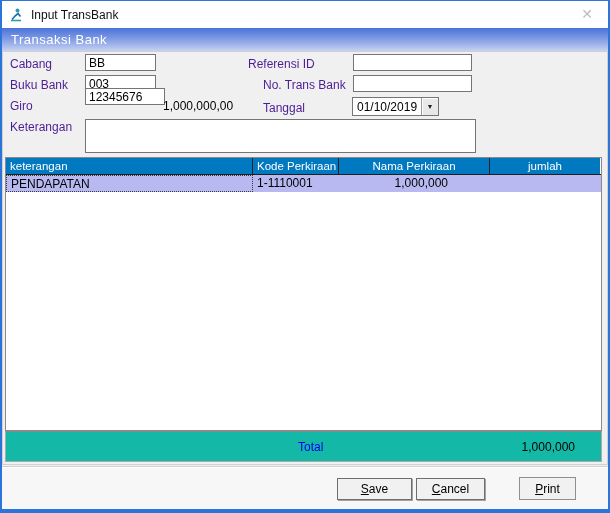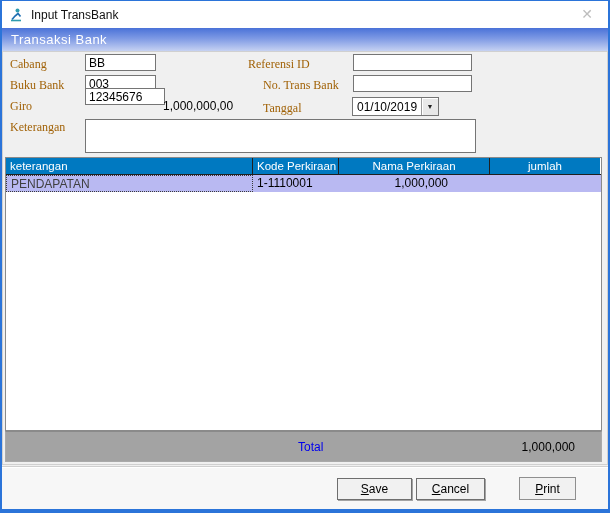--- a/index.html
+++ b/index.html
@@ -34,21 +34,21 @@
     background:linear-gradient(to bottom, #4a72d8 0%, #7d99e4 45%, #c6d2f2 100%);
     color:#fff; font-size:13px; line-height:23px; padding-left:9px;
     letter-spacing:0.5px;
   }
 
   .client-frame {
     position:absolute; left:2px; top:51px; width:606px; height:414px;
     border:1px solid #d0d0d0; pointer-events:none;
   }
 
-  .lbl { position:absolute; font-size:12px; color:#a16207; white-space:nowrap;font-family:Liberation Serif, serif; }
+  .lbl { position:absolute; font-size:12px; color:#4c1d95; white-space:nowrap; }
 
   .tb {
     position:absolute; border:1px solid #757575; background:#fff;
     font-family:"Liberation Sans", sans-serif; font-size:12px; padding:0 3px;
     height:17px; outline:none;
   }
   textarea.tb { resize:none; padding:1px 3px; }
 
   .static-val { position:absolute; font-size:12px; color:#000; }
 
@@ -77,29 +77,29 @@
   }
   .hcell.c0 { width:247px; text-align:left; }
   .hcell.c1 { width:86px;  text-align:left; }
   .hcell.c2 { width:151px; text-align:center; }
   .hcell.c3 { width:110px; text-align:center; border-right:none; }
   .grid-row { display:flex; height:17px; background:#b9b9f2; }
   .grid-row .cell {
     font-size:12px; line-height:16px; padding:0 4px;
     overflow:hidden; white-space:nowrap;
   }
-  .cell.c0 { width:247px; color:#404040; border:1px dotted #3a3a3a; }
+  .cell.c0 { width:247px; color:#000000; border:1px dotted #3a3a3a; }
   .cell.c1 { width:86px; }
   .cell.c2 { width:151px; }
   .cell.c3 { width:113px; text-align:right; }
 
   
   .total-bar {
     position:absolute; left:5px; top:431px; width:597px; height:31px;
-    background:#a3a3a3; border:1px solid #aaa; border-top-color:#8a8a8a;
+    background:#14b8a6; border:1px solid #aaa; border-top-color:#8a8a8a;
   }
   .total-label {
     position:absolute; left:292px; top:8px; color:#0000ee; font-size:12px;
   }
   .total-value {
     position:absolute; right:26px; top:8px; color:#000; font-size:12px;
   }
 
   
   .footer {

